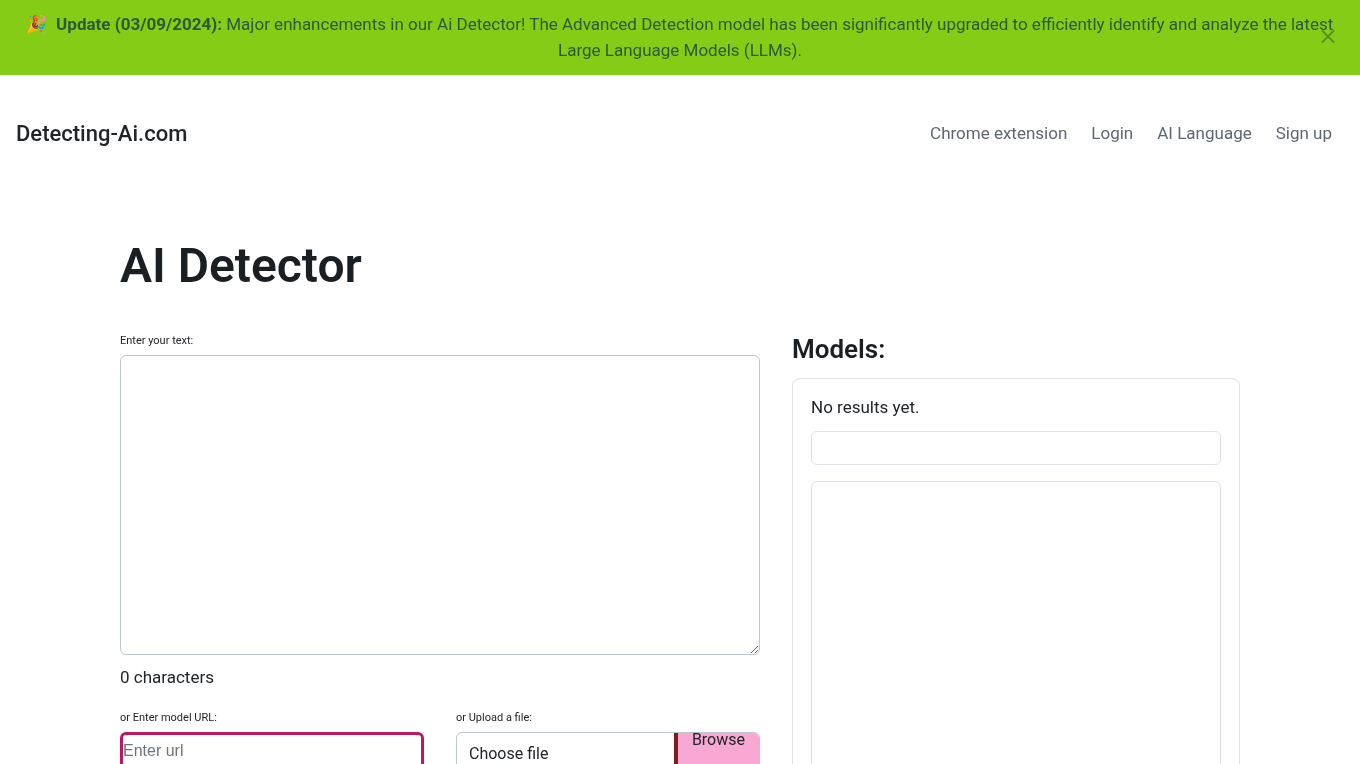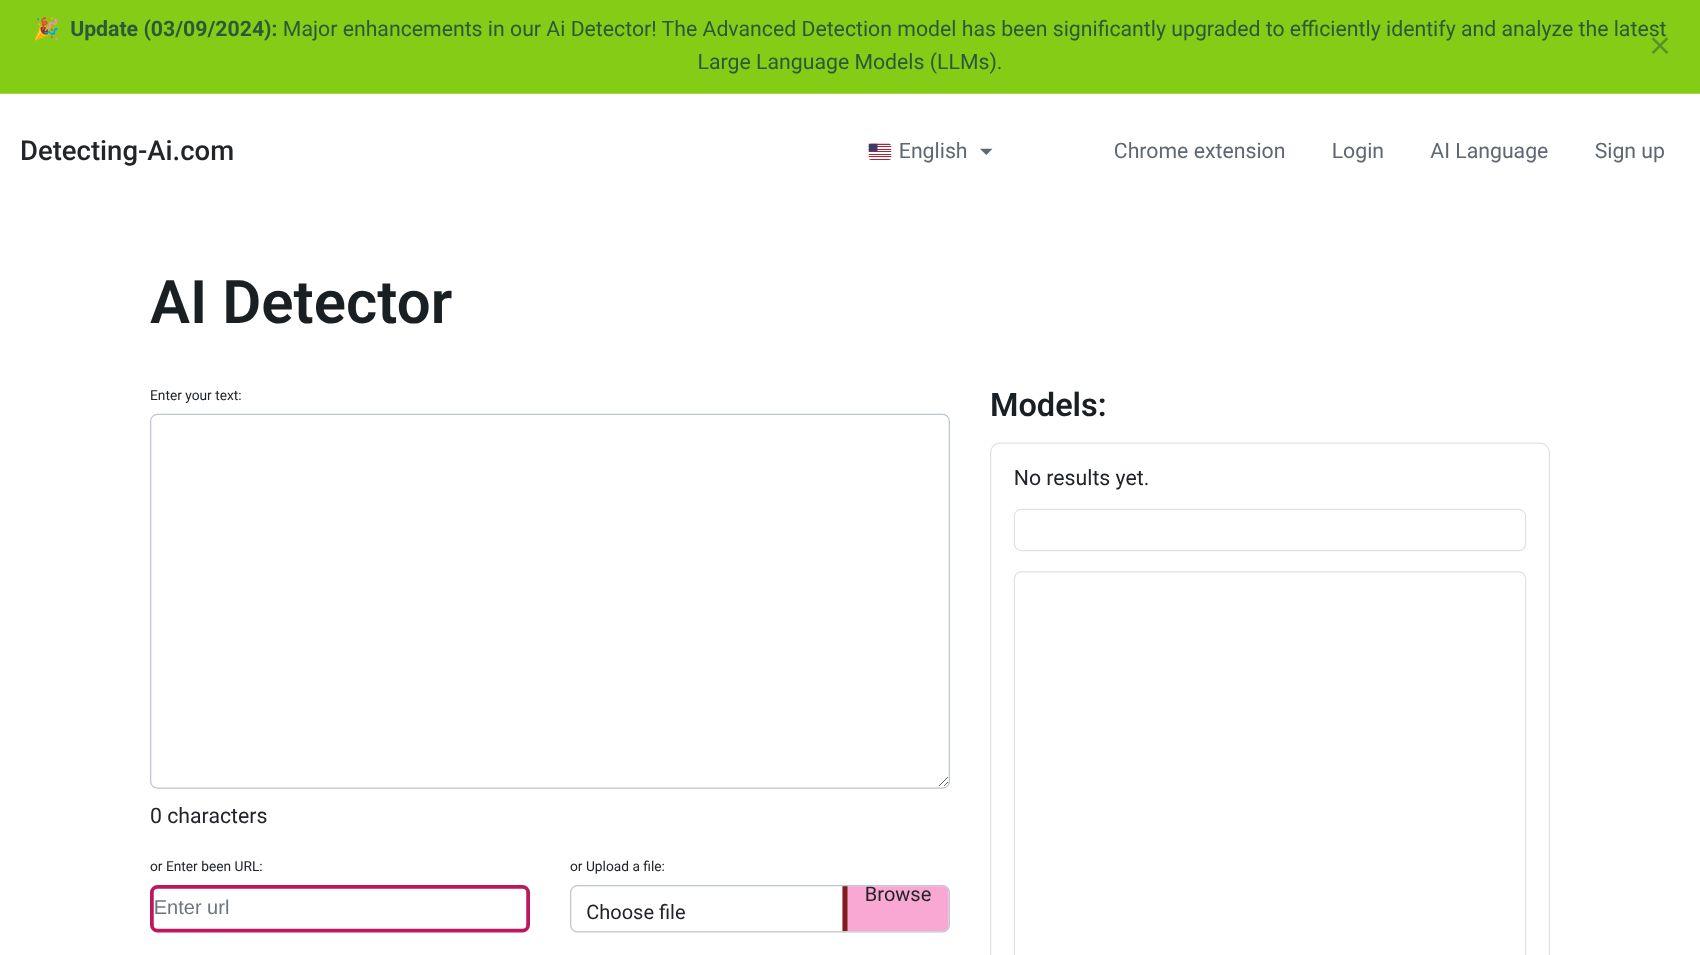--- a/index.html
+++ b/index.html
@@ -42,22 +42,22 @@
       opacity: 0.5;
       padding: 8px;
     }
     .alert-close svg {
       width: 16px;
       height: 16px;
     }
     .navbar {
       display: flex;
       align-items: center;
-      padding: 28px 16px;
-      gap: 13px;
+      padding: 40px 16px;
+      gap: 0;
     }
     .brand {
       font-size: 22px;
       font-weight: 500;
       color: #212529;
       text-decoration: none;
       margin-right: auto;
     }
     .nav-link {
       color: #5f6772;
@@ -243,43 +243,38 @@
   <span> Major enhancements in our Ai Detector! The Advanced Detection model has been significantly upgraded to efficiently identify and analyze the latest Large Language Models (LLMs).</span>
   <button class="alert-close">
     <svg viewBox="0 0 16 16" fill="none" stroke="#2a5a38" stroke-width="2">
       <path d="M2 2 L14 14 M14 2 L2 14"></path>
     </svg>
   </button>
 </div>
 
 <nav class="navbar">
   <a href="#" class="brand">Detecting-Ai.com</a>
-  <div class="lang-selector">
-    <span class="flag-icon"></span>
-    <span>English</span>
-    <span class="caret-down"></span>
-  </div>
   <a href="#" class="nav-link">Chrome extension</a>
   <a href="#" class="nav-link">Login</a>
   <a href="#" class="nav-link">AI Language</a>
   <a href="#" class="nav-link">Sign up</a>
 </nav>
 
 <div class="content">
   <h1 class="page-title">AI Detector</h1>
 
   <div class="two-col">
     <div class="left-col">
       <label class="label">Enter your text:</label>
       <textarea class="textarea-main" style=""></textarea>
       <div class="char-count">0 characters</div>
 
       <div class="url-file-row">
         <div class="url-group">
-          <label class="label">or Enter been URL:</label>
+          <label class="label">or Enter model URL:</label>
           <input type="text" class="text-input" placeholder="Enter url" style="">
         </div>
         <div class="file-group">
           <label class="label">or Upload a file:</label>
           <div class="file-input-wrapper">
             <div class="file-choose">Choose file</div>
             <div class="file-browse">Browse</div>
           </div>
         </div>
       </div>

